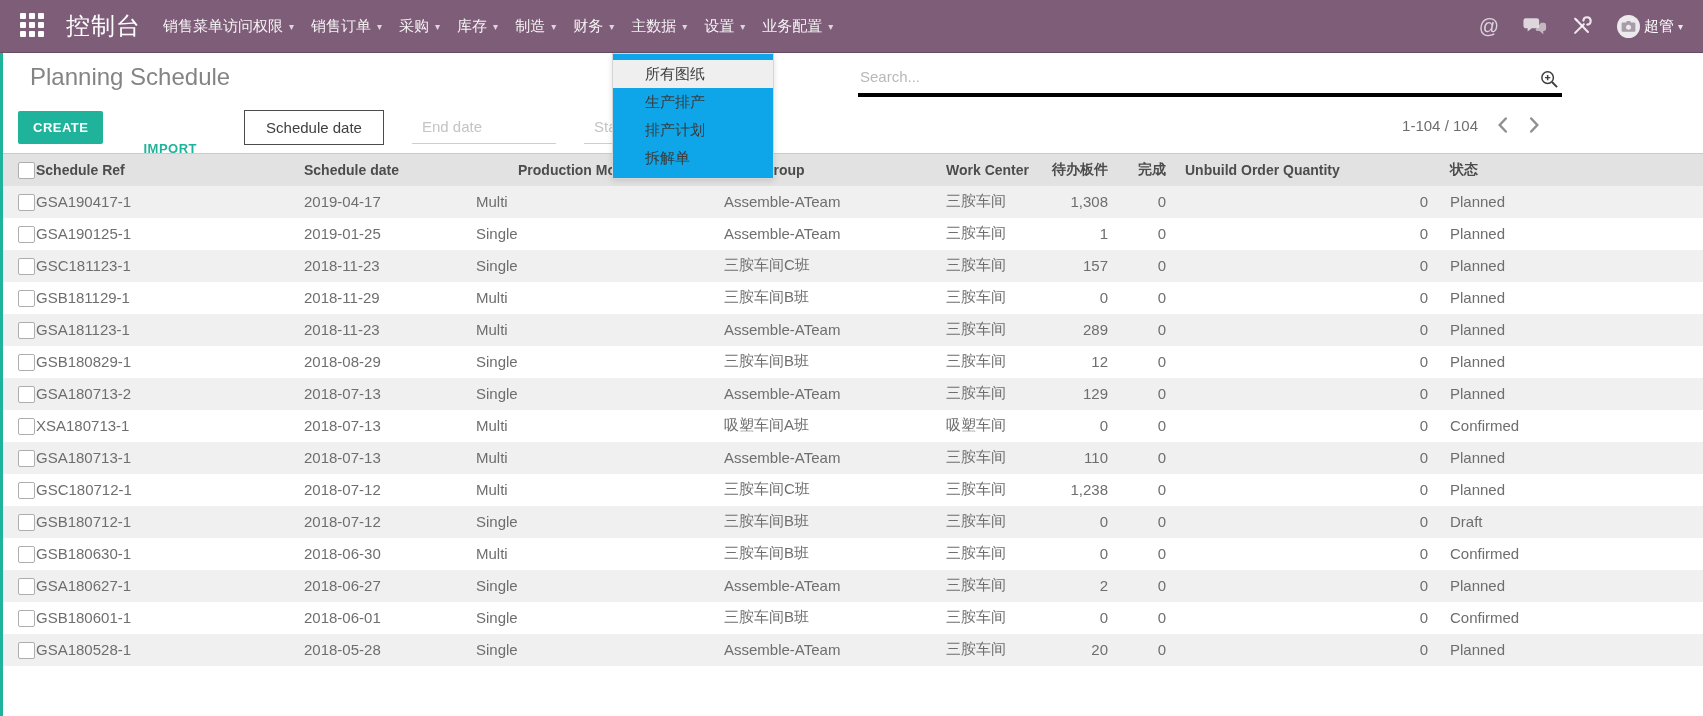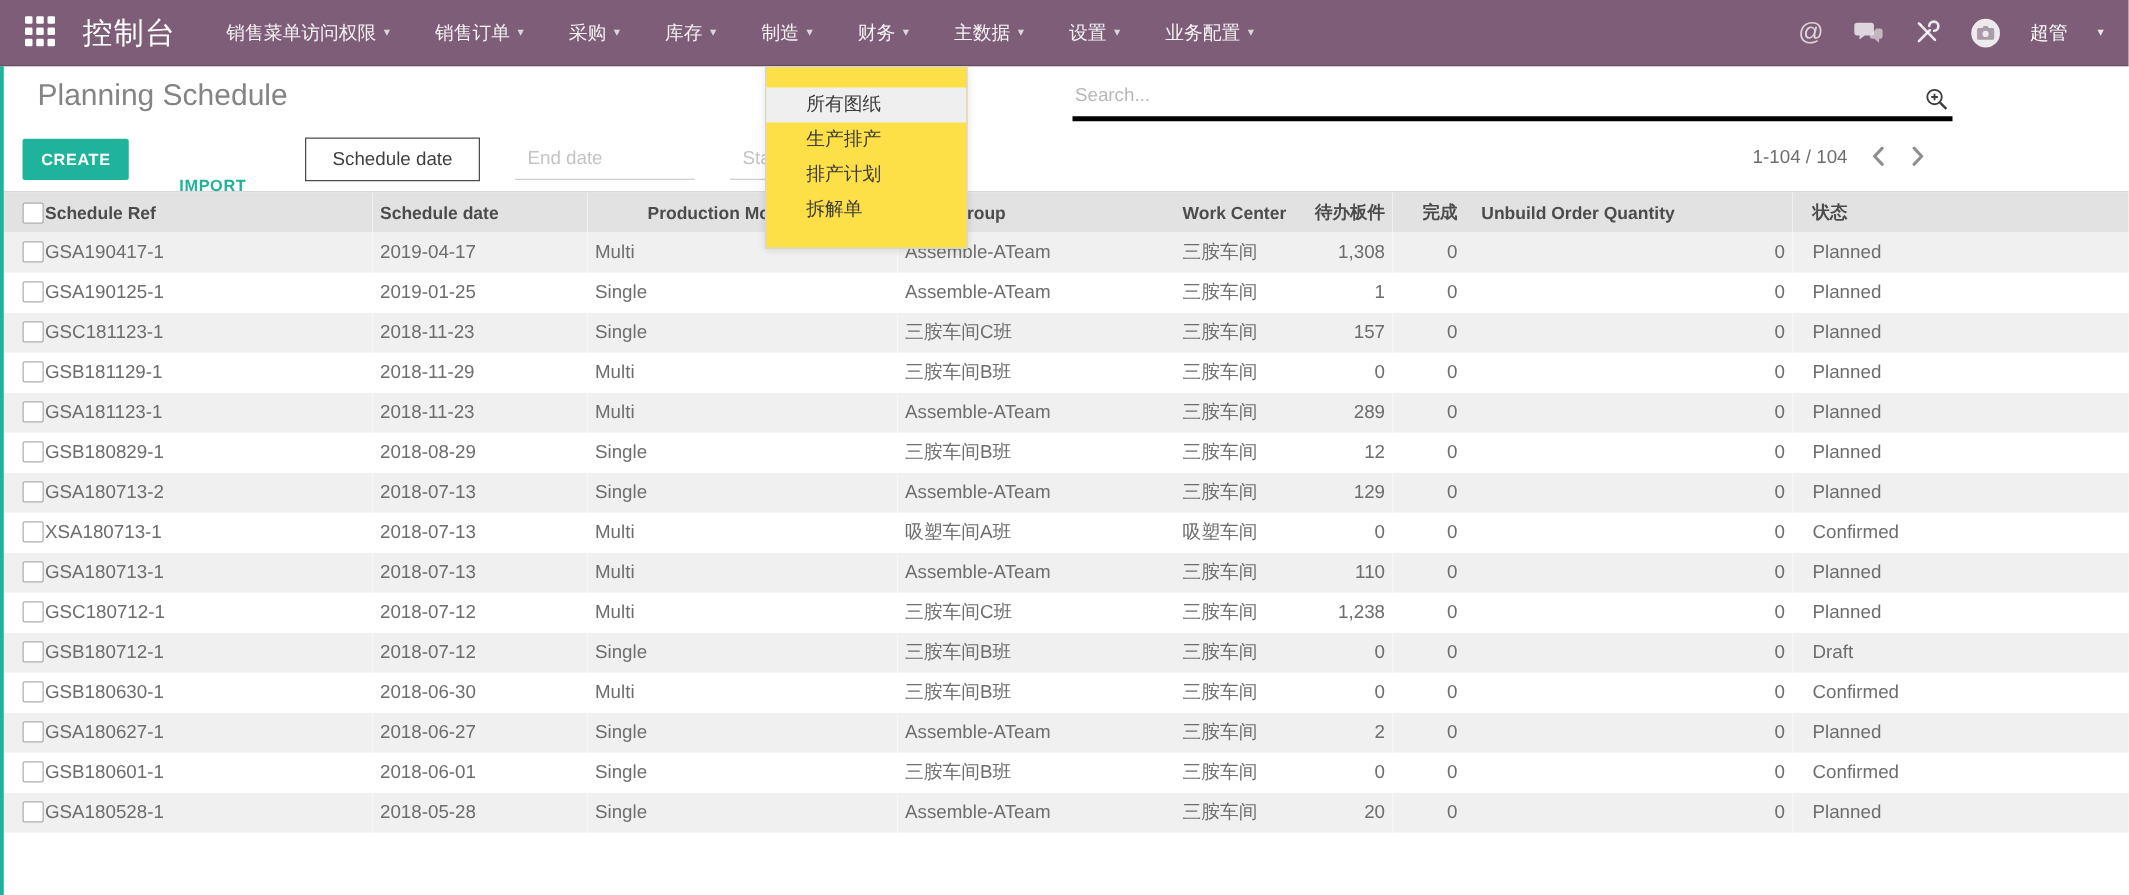--- a/index.html
+++ b/index.html
@@ -13,27 +13,27 @@
     height:53px; background:var(--purple,#7e5d78);
     display:flex; align-items:center; padding:0 20px;
     border-bottom:1px solid rgba(0,0,0,.18);
     text-align:center;
   }
   .apps-icon { width:26px; height:26px; display:grid;
     grid-template-columns:repeat(3,6px); grid-template-rows:repeat(3,6px);
     gap:3px; cursor:pointer; }
   .apps-icon span { background:#fff; border-radius:1px; }
   .app-title { color:#fff; font-size:24px; font-weight:400; margin-left:20px; letter-spacing:1px; cursor:pointer; }
-  .topbar-menus { display:flex; align-items:center; gap:36px; margin-left:40px; }
+  .topbar-menus { display:flex; align-items:center; gap:17px; margin-left:22px; }
   .menu-item { color:rgba(255,255,255,.92); font-size:15px; display:flex; align-items:center; gap:6px; cursor:pointer; white-space:nowrap; }
   .menu-item .caret { font-size:10px; opacity:.8; }
   .topbar-right { margin-left:auto; display:flex; align-items:center; gap:24px; }
   .tb-icon { color:rgba(255,255,255,.72); cursor:pointer; display:flex; align-items:center; }
   .tb-icon.at { font-size:20px; font-weight:400; }
-  .user-menu { display:flex; align-items:center; gap:24px; cursor:pointer; }
+  .user-menu { display:flex; align-items:center; gap:4px; cursor:pointer; }
   .avatar { width:23px; height:23px; border-radius:50%; background:#eceaec; display:flex; align-items:center; justify-content:center; overflow:hidden; }
   .user-name { color:#fff; font-size:15px; }
   .user-menu .caret { color:rgba(255,255,255,.85); font-size:10px; }
 
   
   .left-strip { position:absolute; left:0; top:53px; bottom:0; width:3px; background:var(--accent,#1eb39a); z-index:40; }
 
   
   .panel { position:relative; height:100px; }
   .page-title { position:absolute; left:30px; top:10px; font-size:24px; color:#848484; font-weight:400; }
@@ -51,22 +51,22 @@
   .btn-schedule { margin-left:22px; background:#fff; border:1px solid #4c4c4c; color:#3f3f3f;
     font-size:15px; padding:8px 21px; cursor:pointer; font-family:inherit; }
   .inp-date { margin-left:9px; width:144px; border:none; border-bottom:1px solid #cfcfcf;
     font-size:15px; padding:8px 10px; color:#555; outline:none; background:transparent; font-family:inherit; }
   .inp-date::placeholder { color:#c4c4c4; }
   .pager { position:absolute; right:161px; top:62px; display:flex; align-items:center; gap:17px;
     color:#6e6e6e; font-size:15px; }
   .pager .chev { cursor:pointer; display:flex; align-items:center; padding:2px; }
 
   
-  .dropdown { position:absolute; left:612px; top:53px; width:162px; background:#fde047;
-    border:1px solid #d5d5d5; box-shadow:0 2px 6px rgba(0,0,0,.12); padding:16px 0; z-index:60; }
+  .dropdown { position:absolute; left:612px; top:53px; width:162px; background:#0ea5e9;
+    border:1px solid #d5d5d5; box-shadow:0 2px 6px rgba(0,0,0,.12); padding:6px 0; z-index:60; }
   .dd-item { height:28px; line-height:28px; padding-left:32px; font-size:15px; color:#3b3b3b;
     cursor:pointer; white-space:nowrap; }
   .dd-item.active { background:#efefef; }
 
   
   table { width:1703px; border-collapse:collapse; table-layout:fixed; }
   thead th { background:var(--header-bg,#e2e2e2); height:32px; font-size:14px; font-weight:700;
     color:#4c4c4c; text-align:left; padding:0 4px 0 6px; border-top:1px solid #cbcbcb;
     cursor:pointer; white-space:nowrap; overflow:hidden; }
   tbody td { height:32px; font-size:15px; color:#6e6e6e; padding:0 4px 0 6px;

